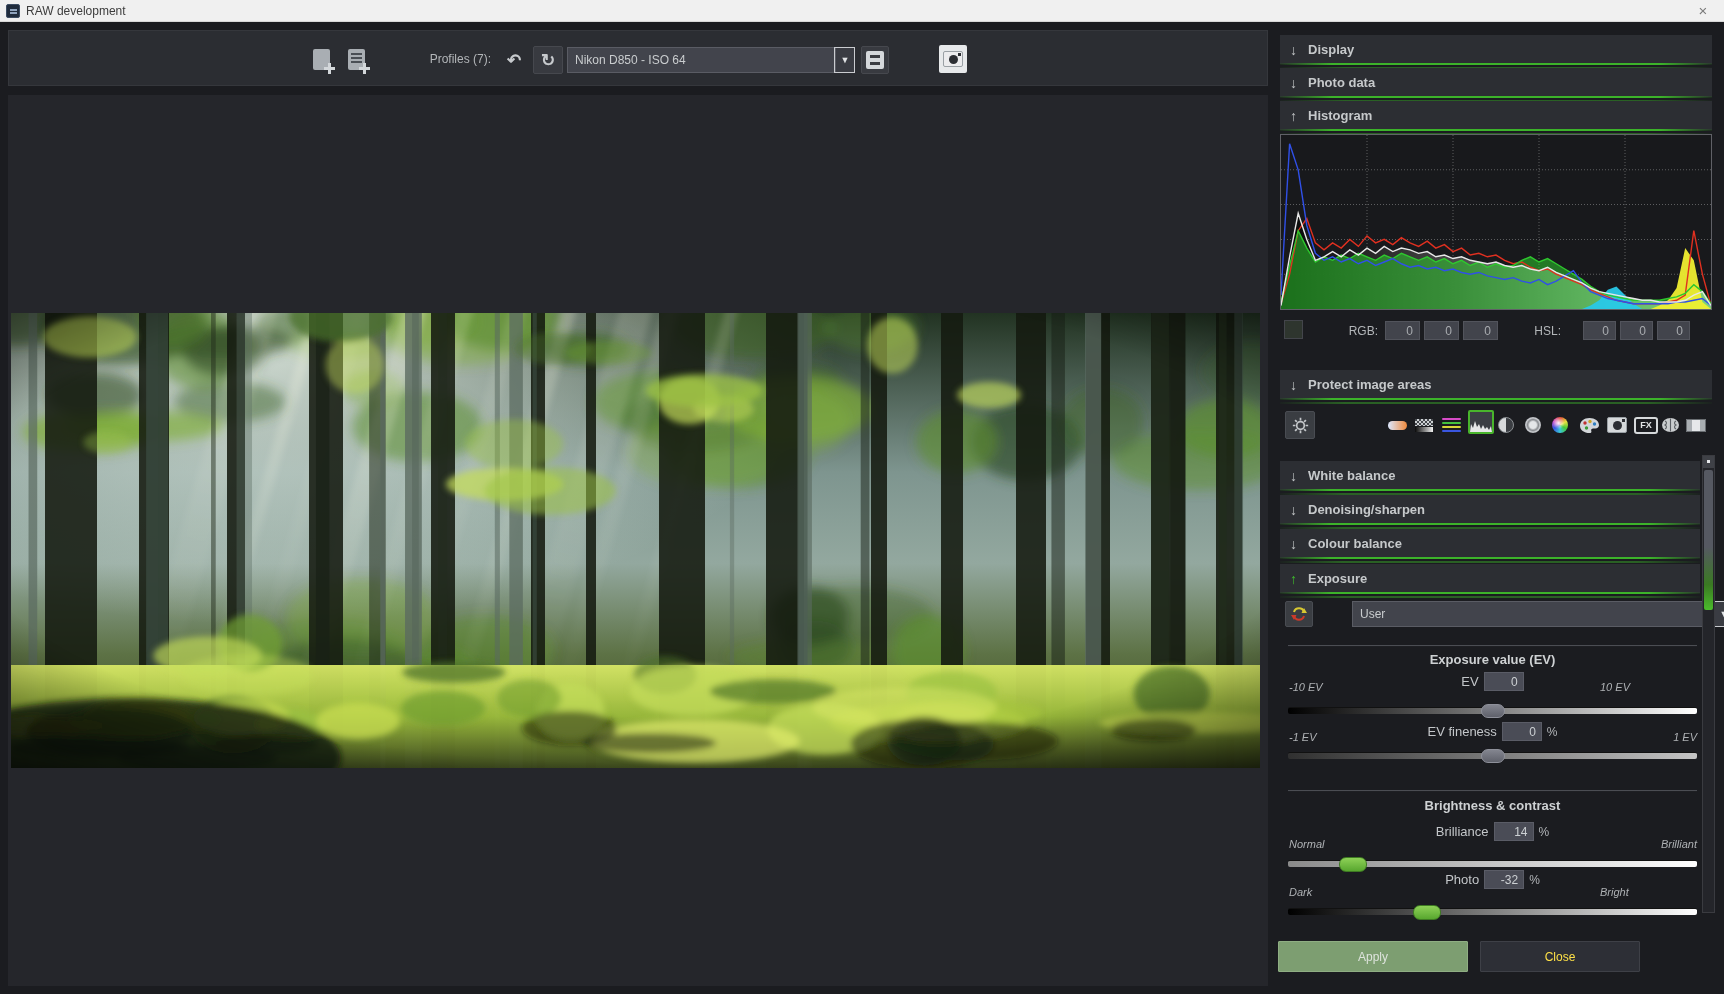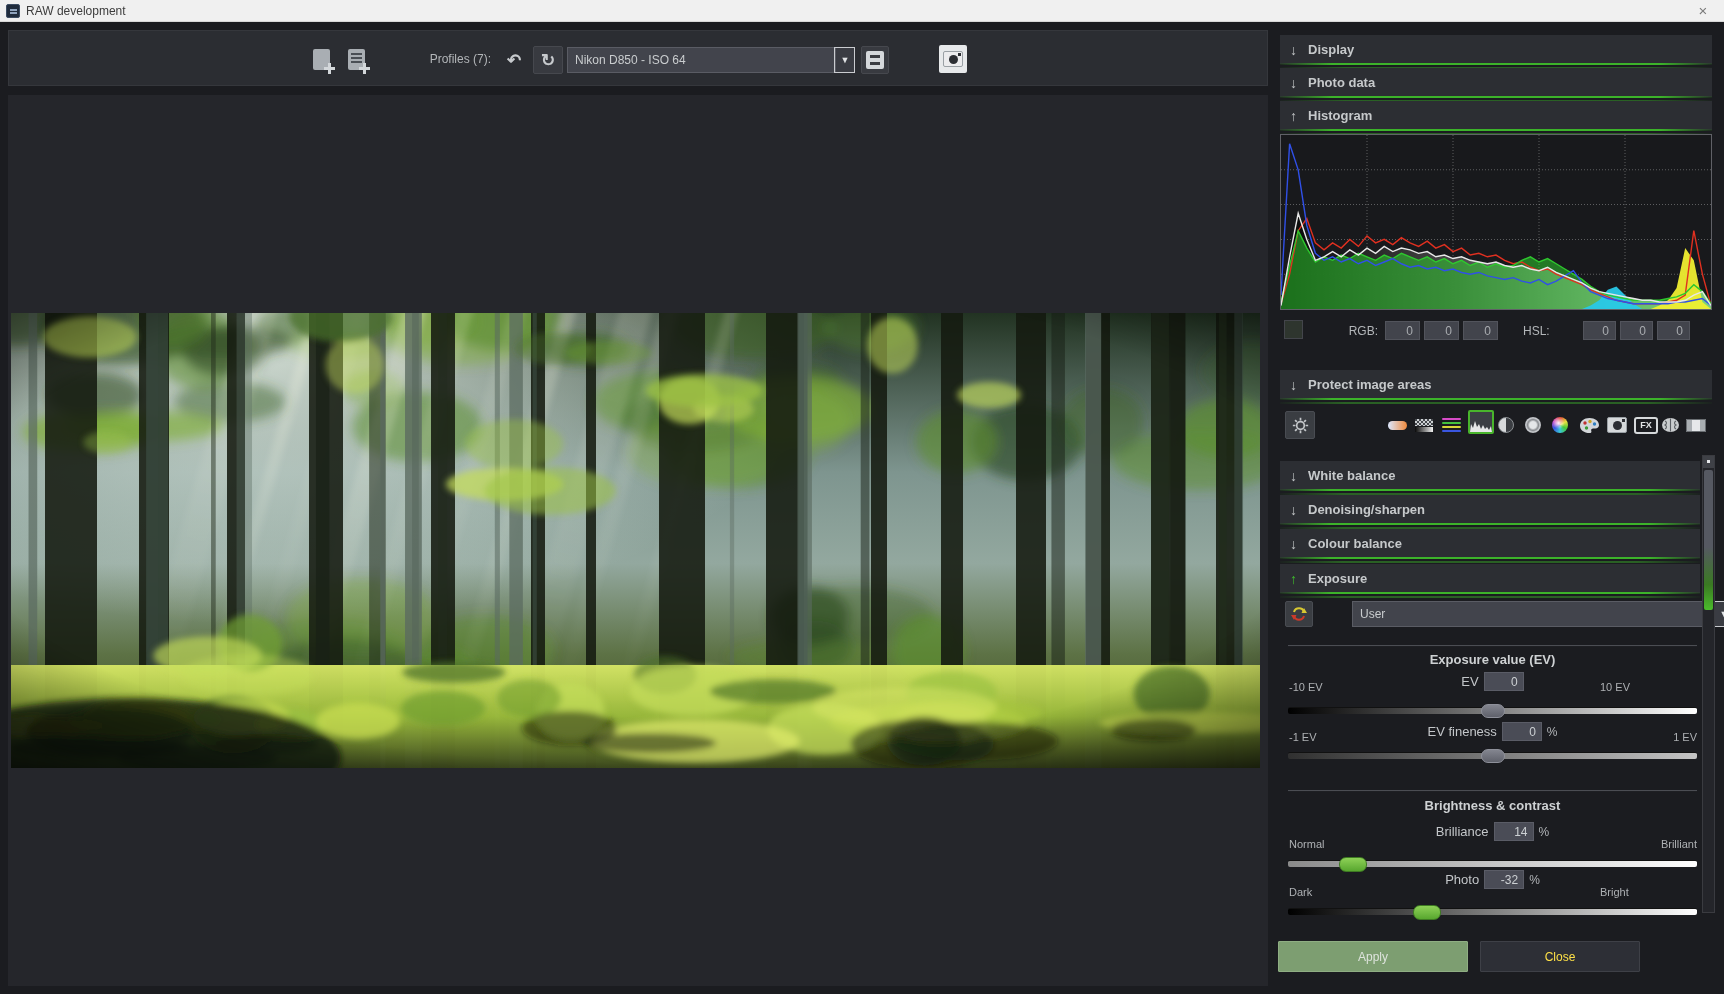--- a/index.html
+++ b/index.html
@@ -73,21 +73,21 @@
   .icon-pano { width:20px; height:13px; background:linear-gradient(90deg,#a9aeb2 0 31%, #e6e8ea 31% 69%, #a9aeb2 69%); border-radius:1px; box-shadow:inset 0 0 0 1px #6a6e72; }
 
   .reset-box { left:1285px; top:601px; width:28px; height:26px; background:#3a3d42; border:1px solid #494c52; border-radius:2px; display:flex; align-items:center; justify-content:center; position:absolute; }
   .divider { left:1288px; width:409px; height:1px; background:#4b4d53; box-shadow:0 1px 0 #1e1f23; position:absolute; }
 
   .group-heading { left:1288px; width:409px; text-align:center; font-size:13px; font-weight:bold; color:#ced1d3; position:absolute; }
   .center-row { left:1288px; width:409px; display:flex; align-items:center; justify-content:center; gap:5px; position:absolute; }
   .center-row .s-label { font-size:13px; color:#c3c6c9; }
   .center-row .s-input { width:40px; height:19px; background:#4a4c56; border:1px solid #5a5c66; font-size:12px; color:#ccd0d3; text-align:right; padding:2px 5px 0 0; }
   .center-row .s-unit { font-size:12px; color:#b3b6b9; }
-  .mm-label { font-size:11px; color:#aeb1b4; position:absolute; }
+  .mm-label { font-size:11px; color:#aeb1b4; position:absolute;font-style:italic; }
   .track { left:1288px; width:409px; height:7px; border-radius:2px; position:absolute; border-top:1px solid #111; }
   .track.ev { background:linear-gradient(90deg,#000,#fff); }
   .track.fine { background:linear-gradient(90deg,#303030,#c4c4c4); }
   .track.bril { background:linear-gradient(90deg,#8a8a8a,#ffffff); }
   .track.gam { background:linear-gradient(90deg,#000,#fff); }
   .thumb { position:absolute; top:-4px; width:24px; height:14px; border-radius:7px; transform:translateX(-50%); }
   .thumb.gray { background:linear-gradient(#83858f,#5f616b); border:1px solid #8e909a; }
   .thumb.green { background:linear-gradient(#8ed157,#58a72f); border:1px solid #3e7a22; width:28px; height:15px; }
 
   .scrollbar { left:1702px; top:455px; width:13px; height:458px; background:#24252a; border:1px solid #3a3b40; position:absolute; }
@@ -378,21 +378,21 @@
       <polyline points="0,98 2,70 4,45 6,60 8,72 10,70 12,67 14,70 16,66 18,69 20,65 22,68 24,64 26,67 28,65 30,66 32,68 34,67 36,70 38,69 40,71 42,70 44,72 46,73 48,74 50,73 52,75 54,76 56,75 58,77 60,78 62,76 64,79 66,81 68,83 70,85 72,88 74,90 76,91 78,92 80,93 82,94 84,95 86,95 88,96 90,96 92,96 94,95 96,92 98,90 100,98" fill="none" stroke="#e8e8e8" stroke-width="1.4" vector-effect="non-scaling-stroke"></polyline>
     </svg>
 </div>
 
 <div class="abs" style="left:1280px; top:318px; width:432px; height:28px;">
   <div class="abs swatch" style="left:4px; top:2px;"></div>
   <div class="abs ro-label" style="left:20px; top:6px; width:78px; text-align:right;">RGB:</div>
   <div class="abs val-box" style="left:105px; top:3px; width:35px;">0</div>
   <div class="abs val-box" style="left:144px; top:3px; width:35px;">0</div>
   <div class="abs val-box" style="left:183px; top:3px; width:35px;">0</div>
-  <div class="abs ro-label" style="left:243px; top:6px; width:50px; text-align:left;">HSL:</div>
+  <div class="abs ro-label" style="left:231px; top:6px; width:50px; text-align:right;">HSL:</div>
   <div class="abs val-box" style="left:303px; top:3px; width:33px;">0</div>
   <div class="abs val-box" style="left:340px; top:3px; width:33px;">0</div>
   <div class="abs val-box" style="left:377px; top:3px; width:33px;">0</div>
 </div>
 
 <div class="sec" style="top:370px;">
   <span class="arr">↓</span>
   <span class="lbl">Protect image areas</span>
 </div>
 

